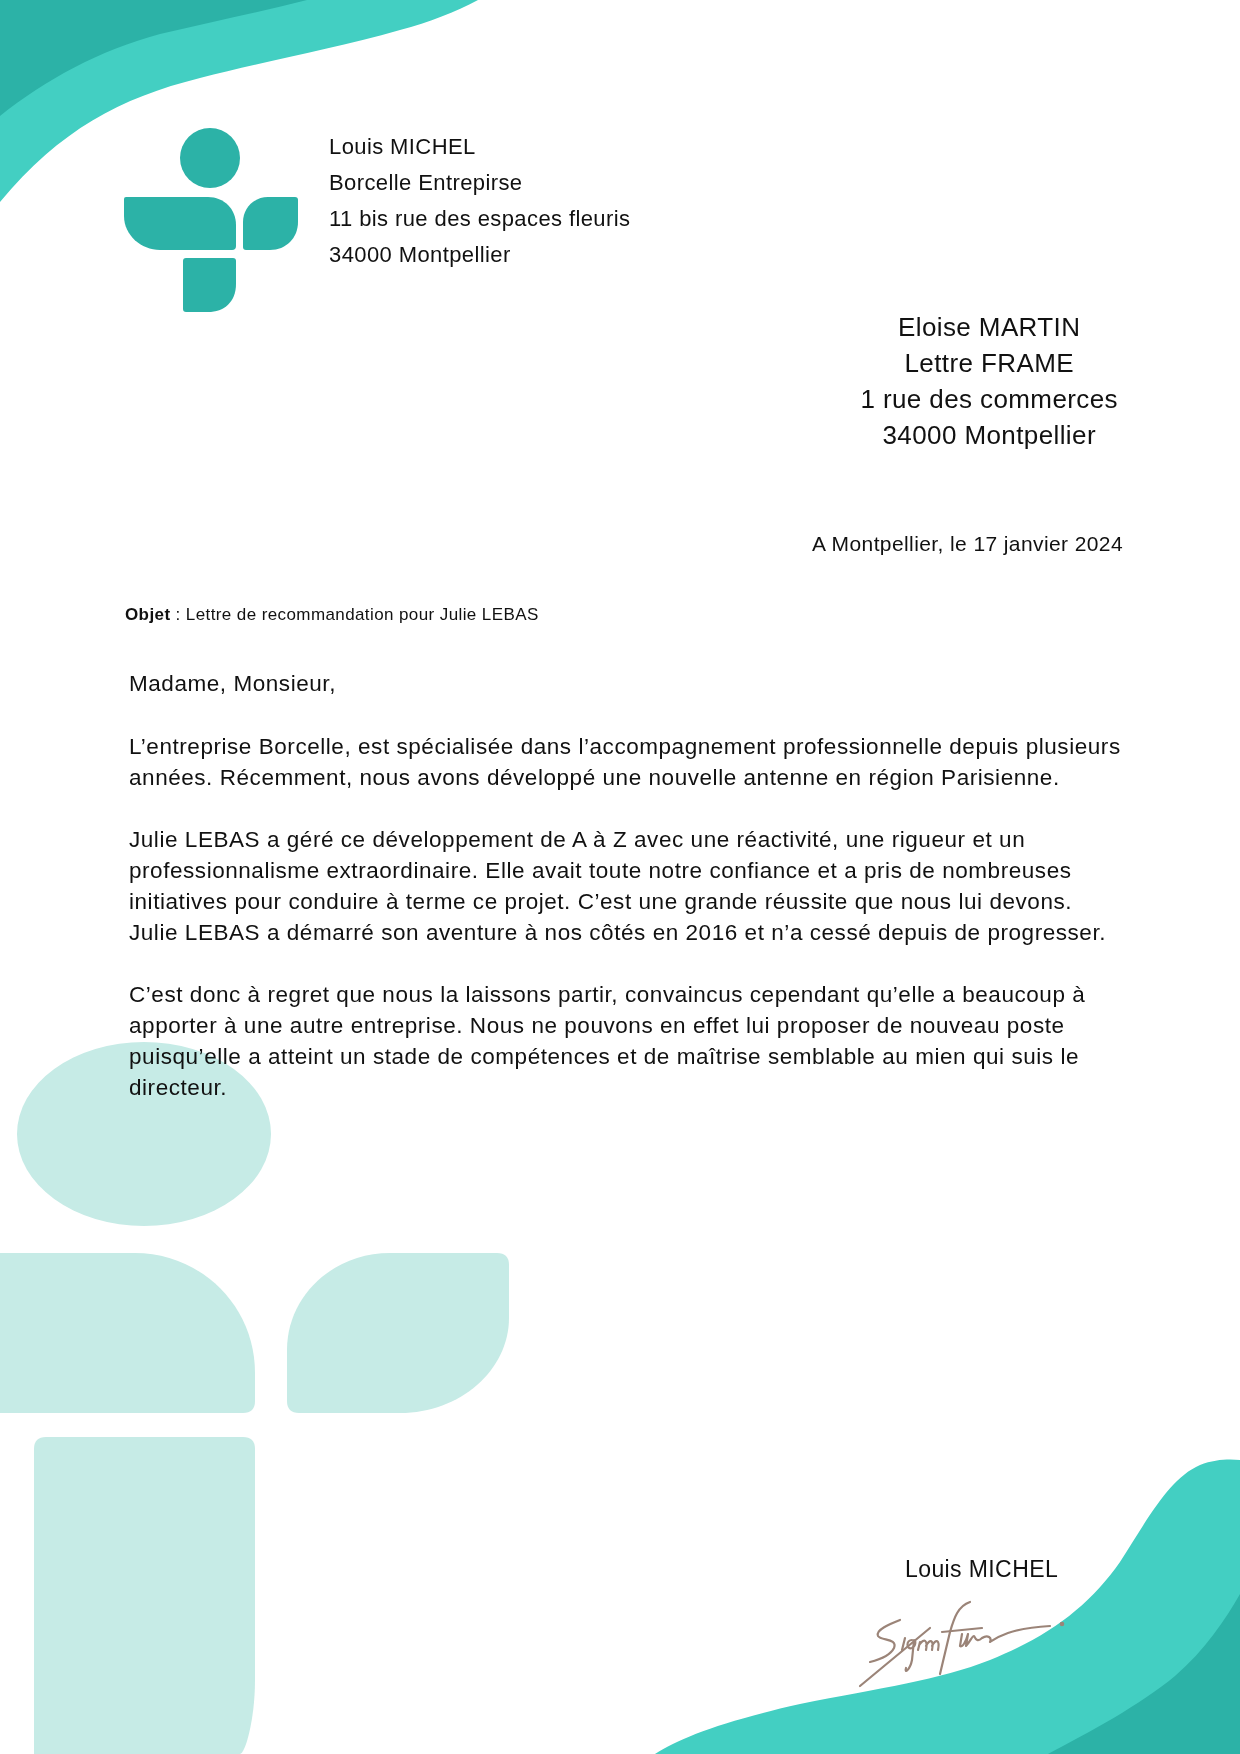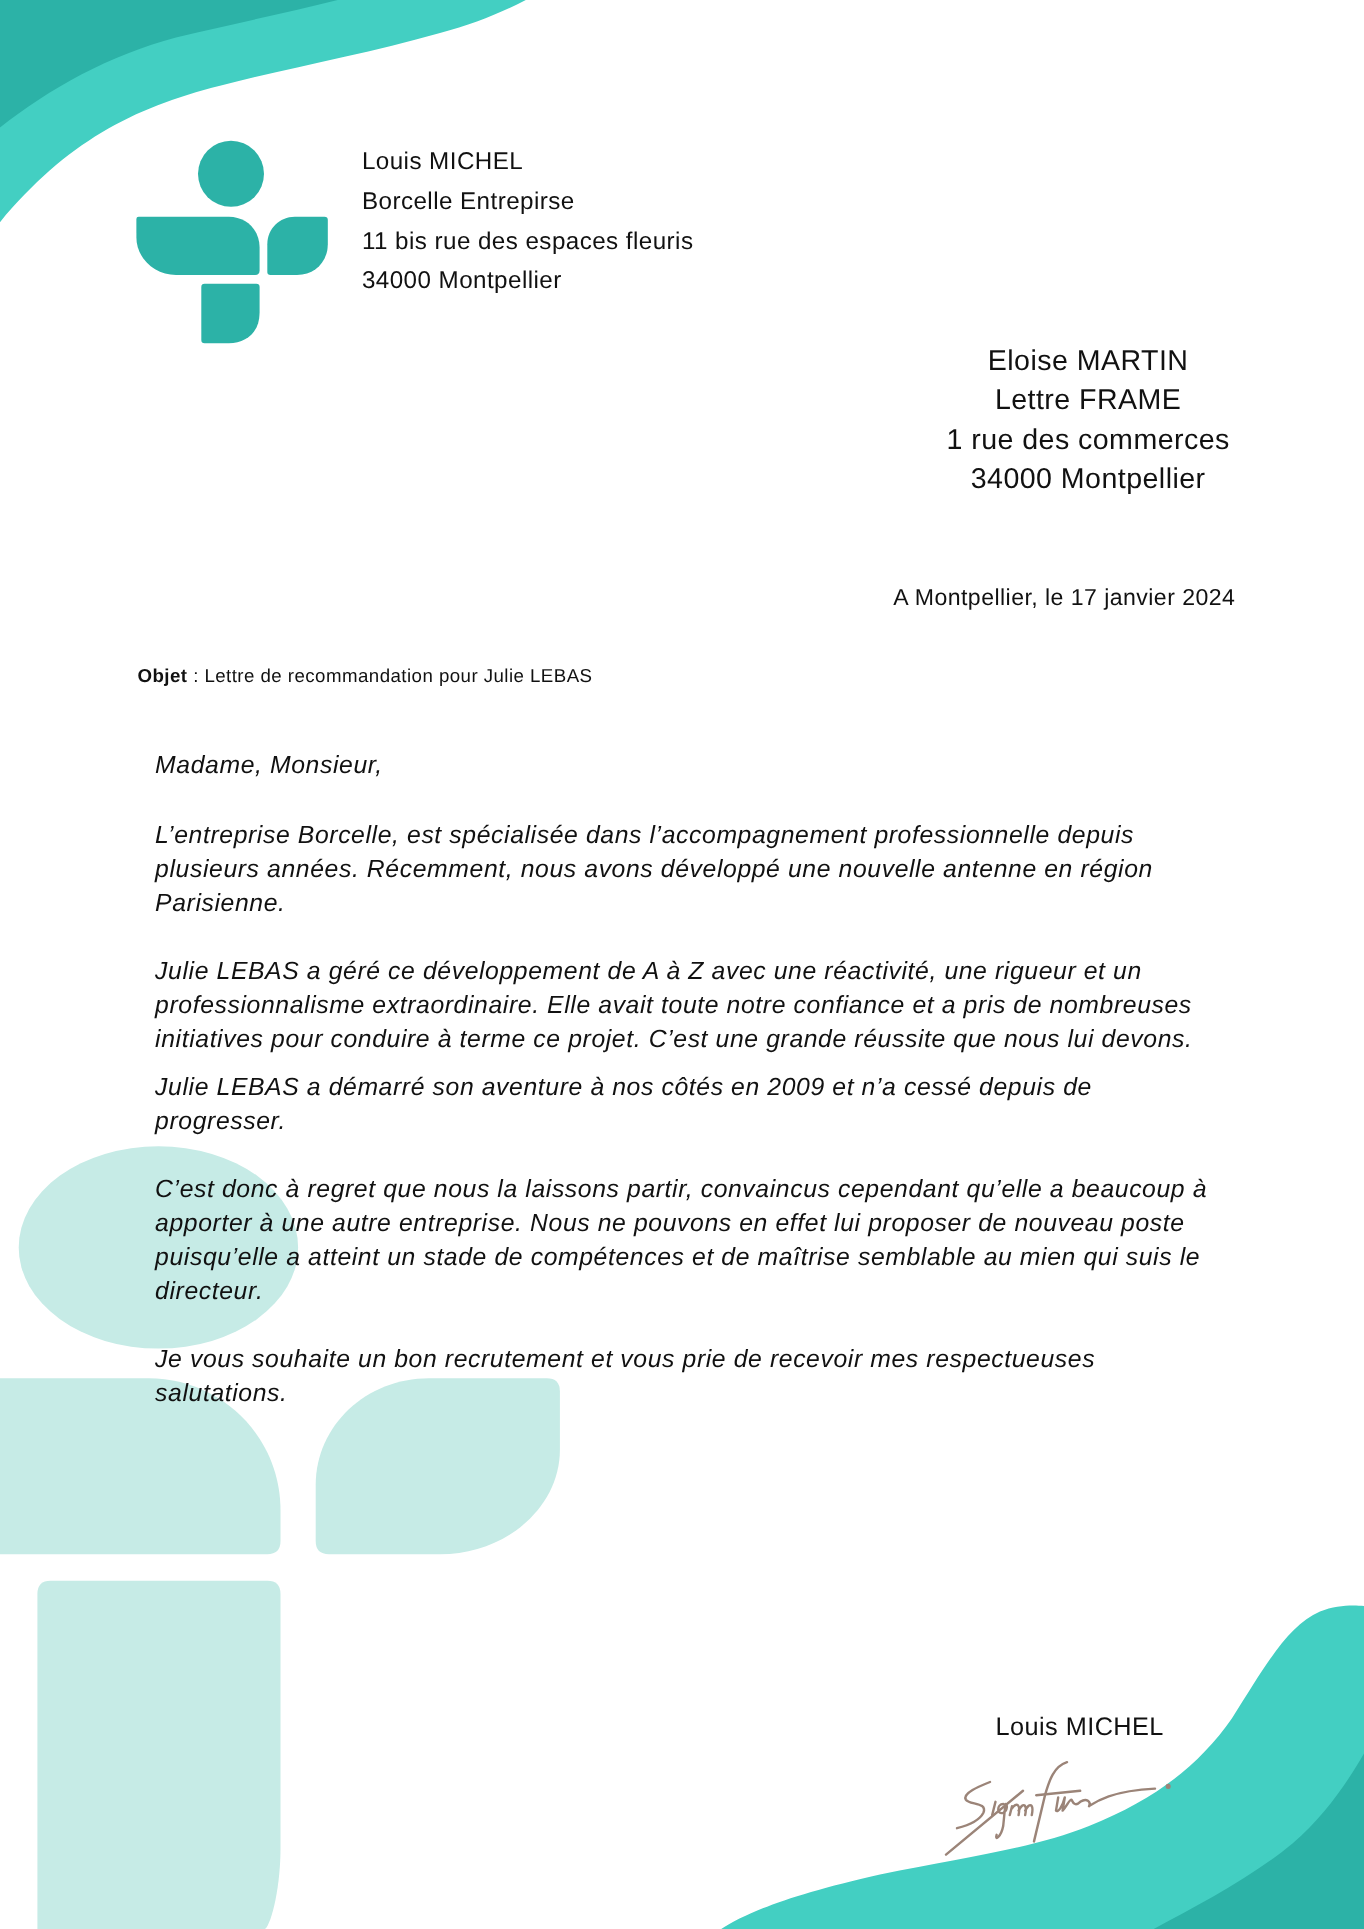--- a/index.html
+++ b/index.html
@@ -7,21 +7,21 @@
          font-family: "Liberation Sans", "DejaVu Sans", sans-serif; color: #111111; }
   .bg { position: absolute; left: 0; top: 0; width: 1240px; height: 1754px; z-index: 0; }
   .layer { position: absolute; z-index: 2; }
   .sender { left: 329px; top: 129px; font-size: 22px; line-height: 36px; letter-spacing: 0.4px; }
   .sender div, .recipient div { white-space: nowrap; }
   .recipient { right: 122px; top: 309px; text-align: center; font-size: 26px; line-height: 36px; letter-spacing: 0.4px; }
   .date { right: 117px; top: 529px; font-size: 21px; line-height: 30px; letter-spacing: 0.4px; white-space: nowrap; margin-left: 35px; }
   .object { left: 125px; top: 600px; font-size: 17px; line-height: 30px; letter-spacing: 0.4px; white-space: nowrap; }
   .object b { font-weight: 700; }
   .letter-body { left: 129px; top: 668px; width: 1000px; font-size: 22.5px; line-height: 31px; letter-spacing: 0.55px; }
-  .letter-body p { margin: 12px; font-style: italic; }
+  .letter-body p { margin: 0; }
   .greeting { margin-bottom: 32px !important; }
   .para { margin-bottom: 31px !important; }
   .para.tight { margin-bottom: 0 !important; }
   .closing-name { left: 905px; top: 1554px; font-size: 23px; line-height: 30px; letter-spacing: 0.4px; white-space: nowrap; }
   .signature { left: 850px; top: 1598px; width: 220px; height: 92px; }
   .logo { left: 120px; top: 122px; width: 182px; height: 196px; }
 </style>
 </head>
 <body>
 
@@ -65,23 +65,22 @@
 <div class="layer date">A Montpellier, le 17 janvier 2024</div>
 
 <div class="layer object">
   <b>Objet</b><span> : </span><span>Lettre de recommandation pour Julie LEBAS</span>
 </div>
 
 <div class="layer letter-body">
   <p class="greeting">Madame, Monsieur,</p>
   <p class="para">L’entreprise Borcelle, est spécialisée dans l’accompagnement professionnelle depuis plusieurs années. Récemment, nous avons développé une nouvelle antenne en région Parisienne.</p>
   <p class="para tight">Julie LEBAS a géré ce développement de A à Z avec une réactivité, une rigueur et un professionnalisme extraordinaire. Elle avait toute notre confiance et a pris de nombreuses initiatives pour conduire à terme ce projet. C’est une grande réussite que nous lui devons.</p>
-  <p class="para">Julie LEBAS a démarré son aventure à nos côtés en 2009 et n’a cessé depuis de progresser.</p>
+  <p class="para">Julie LEBAS a démarré son aventure à nos côtés en 2016 et n’a cessé depuis de progresser.</p>
   <p class="para">C’est donc à regret que nous la laissons partir, convaincus cependant qu’elle a beaucoup à apporter à une autre entreprise. Nous ne pouvons en effet lui proposer de nouveau poste puisqu’elle a atteint un stade de compétences et de maîtrise semblable au mien qui suis le directeur.</p>
-  <p class="para tight">Je vous souhaite un bon recrutement et vous prie de recevoir mes respectueuses salutations.</p>
 </div>
 
 <div class="layer closing-name">Louis MICHEL</div>
 
 <svg class="layer signature" viewBox="0 0 220 92" xmlns="http://www.w3.org/2000/svg">
   <g fill="none" stroke="#9b8478" stroke-width="2.2" stroke-linecap="round" stroke-linejoin="round">
     <path d="M50,22 C40,26 25,32 28,38 C31,43 48,40 44,50 C40,58 28,62 20,64"></path>
     <path d="M55,40 L52,52"></path>
     <path d="M62,42 C56,42 56,52 62,50 C66,48 66,42 64,42 L62,62 C60,72 54,76 56,70"></path>
     <path d="M70,44 L68,52 M70,46 C74,40 78,42 76,52 M76,48 C80,40 84,42 82,52 M82,48 C86,40 90,42 88,52"></path>

